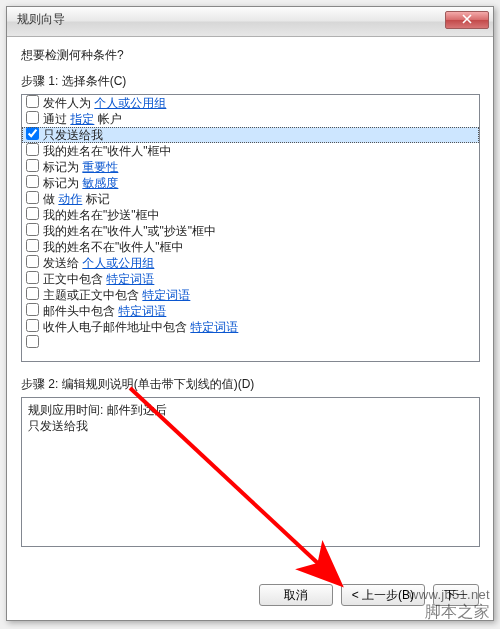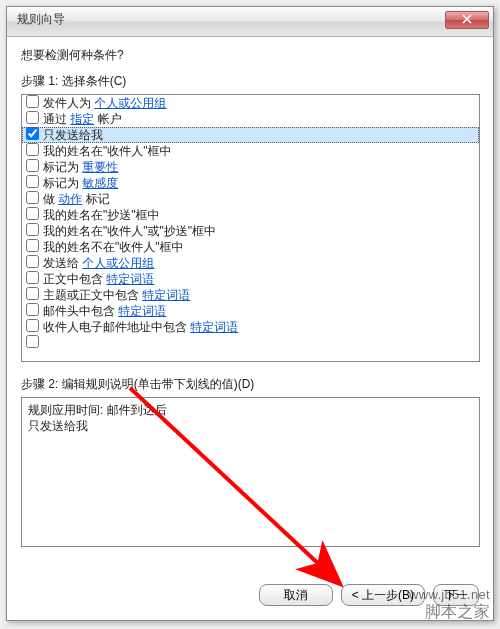--- a/index.html
+++ b/index.html
@@ -14,21 +14,21 @@
   .step-label { margin-bottom: 4px; margin-top: 9px; }
   .listbox { border: 1px solid #828790; height: 268px; overflow-y: auto; background: #fff; font-size: 12px; }
   .row { display: flex; align-items: flex-start; height: 16px; padding-left: 2px; white-space: nowrap; }
   .row.selected { background: #cde6ff; outline: 1px dotted #555; outline-offset: -1px; }
   .row input[type=checkbox] { width: 13px; height: 13px; margin: 0 4px 0 2px; }
   .row .text { display: inline; }
   .row .link { color: #0b57d0; text-decoration: underline; cursor: pointer; }
   .step2-label { margin: 14px 0 4px 0; }
   .descbox { border: 1px solid #828790; height: 150px; padding: 4px 6px; background: #fff; font-size: 12px; line-height: 16px; }
   .buttons { position: absolute; bottom: 14px; right: 14px; display: flex; gap: 8px; }
-  .btn { height: 22px; min-width: 74px; padding: 0 10px; font-size: 12px; background: linear-gradient(#fdfdfd,#e6e6e6); border: 1px solid #8a8a8a; border-radius: 8px; display: flex; align-items: center; justify-content: center; cursor: pointer; }
+  .btn { height: 22px; min-width: 74px; padding: 0 10px; font-size: 12px; background: linear-gradient(#fdfdfd,#e6e6e6); border: 1px solid #8a8a8a; border-radius: 3px; display: flex; align-items: center; justify-content: center; cursor: pointer; }
   .btn.cut { min-width: 30px; }
   
   .arrow { position: absolute; left: 130px; top: 388px; pointer-events: none; }
   .arrow svg { overflow: visible; }
   
   .wm { position: absolute; right: 10px; bottom: 6px; font-size: 13px; color: rgba(0,0,0,0.55); font-family: Arial, sans-serif; letter-spacing: .3px; pointer-events:none; }
   .wm .cn { font-size: 16px; display:block; text-align:right; color: rgba(0,0,0,0.5); }
 </style>
 </head>
 <body>

